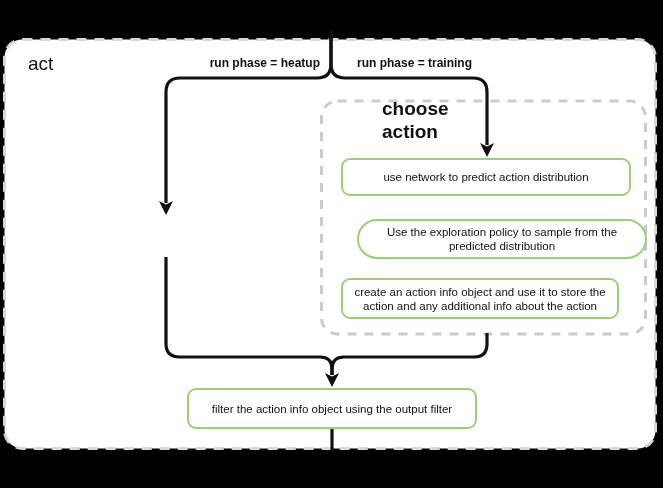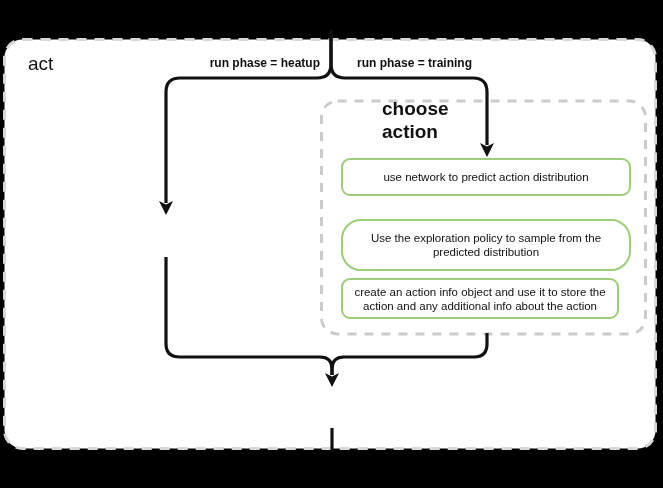--- a/index.html
+++ b/index.html
@@ -40,21 +40,21 @@
     background:#ffffff;
     border:2.5px solid var(--node-border);
     border-radius:9px;
     display:flex;align-items:center;justify-content:center;
     text-align:center;
     font-size:11.5px;line-height:14px;
     padding:2px 10px;
   }
   .node.sample{left:22px;top:217px;width:289px;height:41px;}
   .node.network{left:341px;top:158px;width:290px;height:38px;}
-  .node.explore{left:341px;top:219px;width:290px;height:52px;border-radius:20px;}
+  .node.explore{left:357px;top:219px;width:290px;height:40px;border-radius:20px;}
   .node.createinfo{left:341px;top:278px;width:278px;height:41px;}
   .node.filter{left:187px;top:388px;width:290px;height:41px;padding:2px 6px;}
 </style>
 </head>
 <body>
 
 <div id="stage">
 
   <svg class="layer" viewBox="0 0 663 488" aria-hidden="true">
 
@@ -81,14 +81,15 @@
   <div class="branch-label left">run phase = heatup</div>
   <div class="branch-label right">run phase = training</div>
 
   <div class="group-title">choose action</div>
 
 
   <div class="node network">use network to predict action distribution</div>
   <div class="node explore">Use the exploration policy to sample from the predicted distribution</div>
   <div class="node createinfo">create an action info object and use it to store the action and any additional info about the action</div>
 
+  <div class="node filter">filter the action info object using the output filter</div>
 
 </div>
 
 </body></html>

